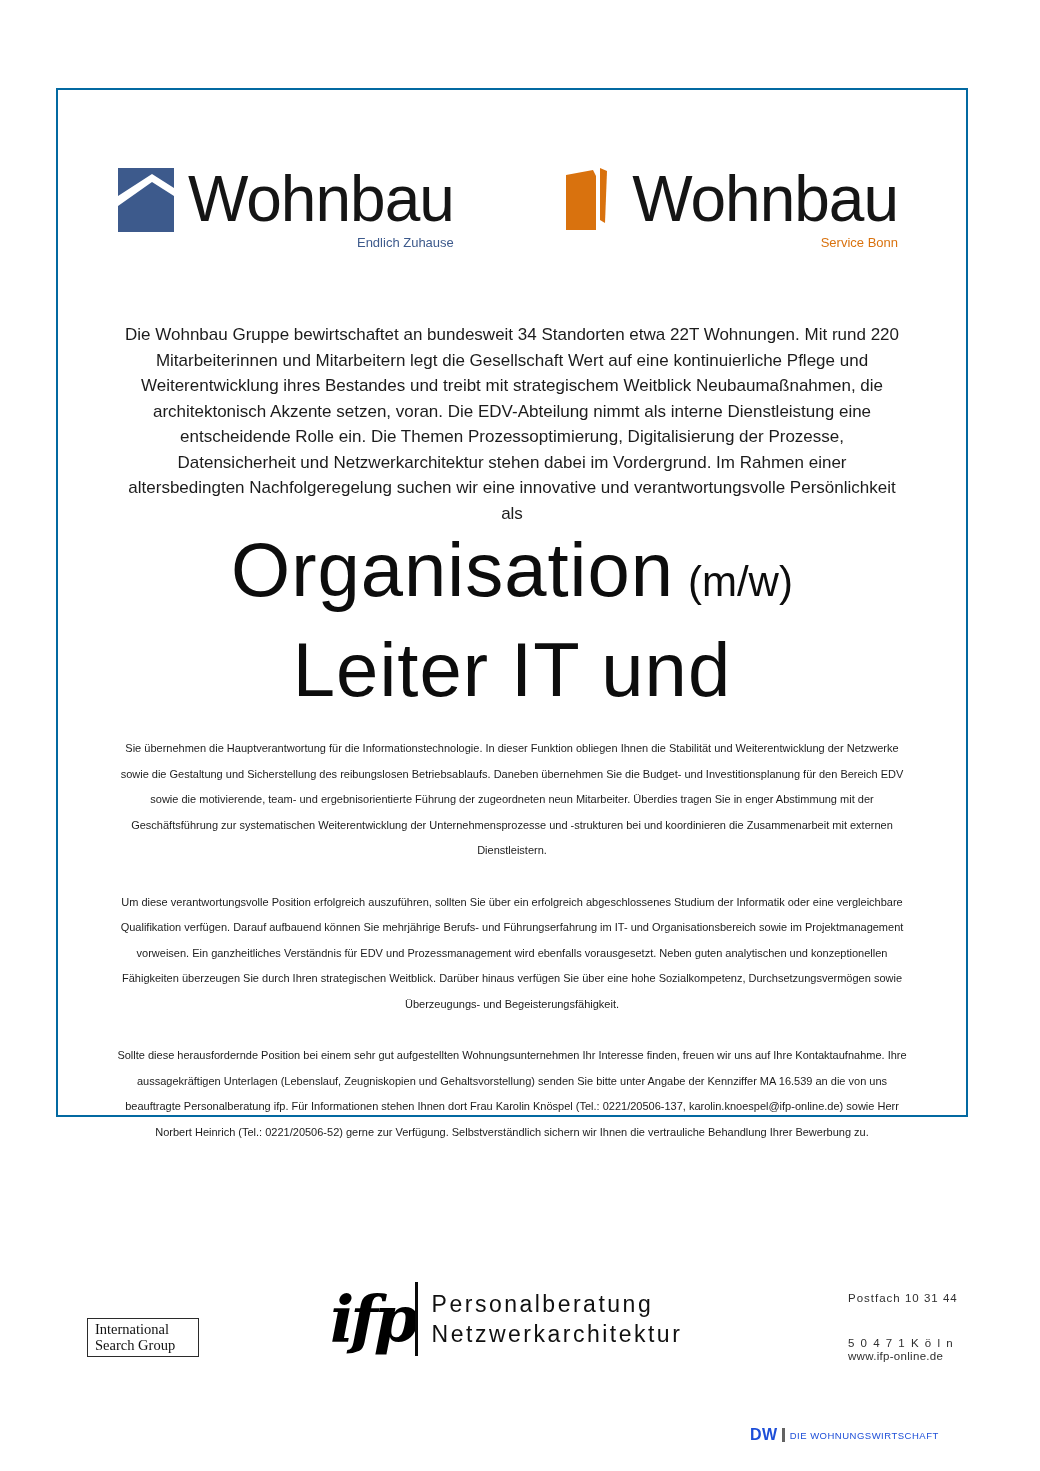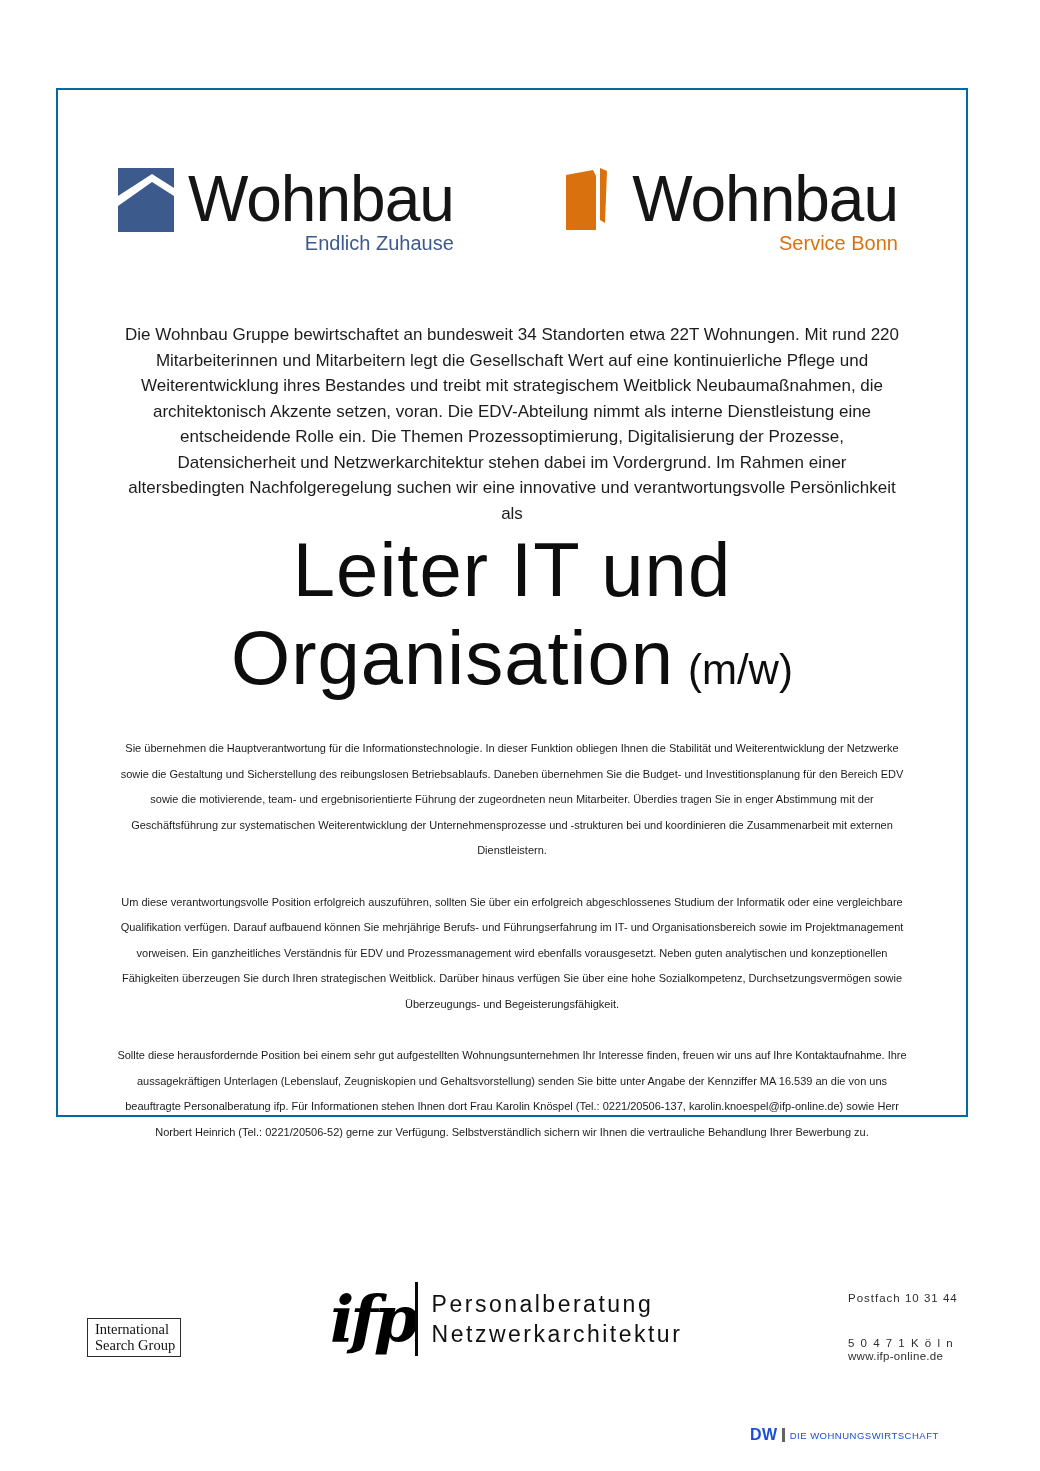--- a/index.html
+++ b/index.html
@@ -7,36 +7,36 @@
   .page { position:relative; width:1040px; height:1471px; background:#ffffff; overflow:hidden; color:#1a1a1a; }
 
   .ad-frame { position:absolute; left:56px; top:88px; width:912px; height:1029px; border:2px solid #0369a1; background:#fff; }
 
   
   .logo-row { position:absolute; top:78px; left:60px; right:68px; display:flex; justify-content:space-between; }
   .brand-logo { display:flex; align-items:flex-start; gap:14px; }
   .brand-logo .icon { flex:0 0 auto; }
   .brand-text { display:flex; flex-direction:column; }
   .brand-name { font-size:64px; line-height:62px; font-weight:300; letter-spacing:-1px; color:#151515; white-space:nowrap; }
-  .brand-tag { font-size:20px; line-height:20px; margin-top:3px; text-align:right; font-weight:400; }
+  .brand-tag { font-size:13px; line-height:20px; margin-top:3px; text-align:right; font-weight:400; }
   .brand-tag.blue { color:#3d5a8c; }
   .brand-tag.orange { color:#d9720e; }
 
   
   .intro { position:absolute; top:232px; left:62px; right:62px; text-align:center;
            font-size:17px; line-height:25.5px; font-weight:300; color:#1c1c1c; }
   .headline { position:absolute; top:436px; left:0; right:0; text-align:center; font-weight:300; color:#0d0d0d; }
   .headline .hl-line { font-size:76px; line-height:88px; letter-spacing:1px; }
   .headline .hl-suffix { font-size:42px; letter-spacing:0; margin-left:14px; }
   .body-copy { position:absolute; top:646px; left:52px; right:52px; text-align:center;
                font-size:11px; line-height:25.5px; font-weight:300; color:#1c1c1c; }
   .body-copy p { margin-bottom:26px; }
 
   
-  .isg-box { position:absolute; left:29px; top:1228px; border:1px solid #2b2b2b; padding:2px 5px 3px 7px;
+  .isg-box { position:absolute; left:29px; top:1228px; border:1px solid #2b2b2b; padding:2px 23px 3px 7px;
              font-family:"Liberation Serif", serif; font-size:14.5px; line-height:16px; color:#111; text-align:left; }
   .ifp-group { position:absolute; left:272px; top:1192px; display:flex; align-items:center; }
   .ifp-word { font-family:"DejaVu Serif", serif; font-style:italic; font-weight:bold;
               font-size:64px; line-height:64px; letter-spacing:-4px; color:#000; padding-right:0; }
   .ifp-divider { width:3px; height:74px; background:#0a0a0a; margin-right:14px; }
   .ifp-lines { font-size:23px; line-height:30px; font-weight:300; letter-spacing:2.5px; color:#101010; }
   .ifp-address { position:absolute; left:790px; top:1202px; font-size:11.5px; line-height:13px; color:#2e2e2e; }
   .ifp-address .a1 { letter-spacing:1px; }
   .ifp-address .a2 { letter-spacing:1.5px;margin-top:32px; }
   .ifp-address .a3 { letter-spacing:0.3px; }
@@ -76,22 +76,22 @@
         <span class="brand-text">
           <span class="brand-name">Wohnbau</span>
           <span class="brand-tag orange">Service Bonn</span>
         </span>
       </div>
     </div>
 
     <div class="intro">Die Wohnbau Gruppe bewirtschaftet an bundesweit 34 Standorten etwa 22T Wohnungen. Mit rund 220 Mitarbeiterinnen und Mitarbeitern legt die Gesellschaft Wert auf eine kontinuierliche Pflege und Weiterentwicklung ihres Bestandes und treibt mit strategischem Weitblick Neubaumaßnahmen, die architektonisch Akzente setzen, voran. Die EDV-Abteilung nimmt als interne Dienstleistung eine entscheidende Rolle ein. Die Themen Prozessoptimierung, Digitalisierung der Prozesse, Datensicherheit und Netzwerkarchitektur stehen dabei im Vordergrund. Im Rahmen einer altersbedingten Nachfolgeregelung suchen wir eine innovative und verantwortungsvolle Persönlichkeit als</div>
 
     <div class="headline">
+      <div class="hl-line"><span>Organisation</span><span class="hl-suffix">(m/w)</span></div>
       <div class="hl-line">Leiter IT und</div>
-      <div class="hl-line"><span>Organisation</span><span class="hl-suffix">(m/w)</span></div>
     </div>
 
     <div class="body-copy">
       <p>Sie übernehmen die Hauptverantwortung für die Informationstechnologie. In dieser Funktion obliegen Ihnen die Stabilität und Weiterentwicklung der Netzwerke sowie die Gestaltung und Sicherstellung des reibungslosen Betriebsablaufs. Daneben übernehmen Sie die Budget- und Investitionsplanung für den Bereich EDV sowie die motivierende, team- und ergebnisorientierte Führung der zugeordneten neun Mitarbeiter. Überdies tragen Sie in enger Abstimmung mit der Geschäftsführung zur systematischen Weiterentwicklung der Unternehmensprozesse und -strukturen bei und koordinieren die Zusammenarbeit mit externen Dienstleistern.</p>
       <p>Um diese verantwortungsvolle Position erfolgreich auszuführen, sollten Sie über ein erfolgreich abgeschlossenes Studium der Informatik oder eine vergleichbare Qualifikation verfügen. Darauf aufbauend können Sie mehrjährige Berufs- und Führungserfahrung im IT- und Organisationsbereich sowie im Projektmanagement vorweisen. Ein ganzheitliches Verständnis für EDV und Prozessmanagement wird ebenfalls vorausgesetzt. Neben guten analytischen und konzeptionellen Fähigkeiten überzeugen Sie durch Ihren strategischen Weitblick. Darüber hinaus verfügen Sie über eine hohe Sozialkompetenz, Durchsetzungsvermögen sowie Überzeugungs- und Begeisterungsfähigkeit.</p>
       <p>Sollte diese herausfordernde Position bei einem sehr gut aufgestellten Wohnungsunternehmen Ihr Interesse finden, freuen wir uns auf Ihre Kontaktaufnahme. Ihre aussagekräftigen Unterlagen (Lebenslauf, Zeugniskopien und Gehaltsvorstellung) senden Sie bitte unter Angabe der Kennziffer MA 16.539 an die von uns beauftragte Personalberatung ifp. Für Informationen stehen Ihnen dort Frau Karolin Knöspel (Tel.: 0221/20506-137, karolin.knoespel@ifp-online.de) sowie Herr Norbert Heinrich (Tel.: 0221/20506-52) gerne zur Verfügung. Selbstverständlich sichern wir Ihnen die vertrauliche Behandlung Ihrer Bewerbung zu.</p>
     </div>
 
     <div class="isg-box">
       <div>International</div>

